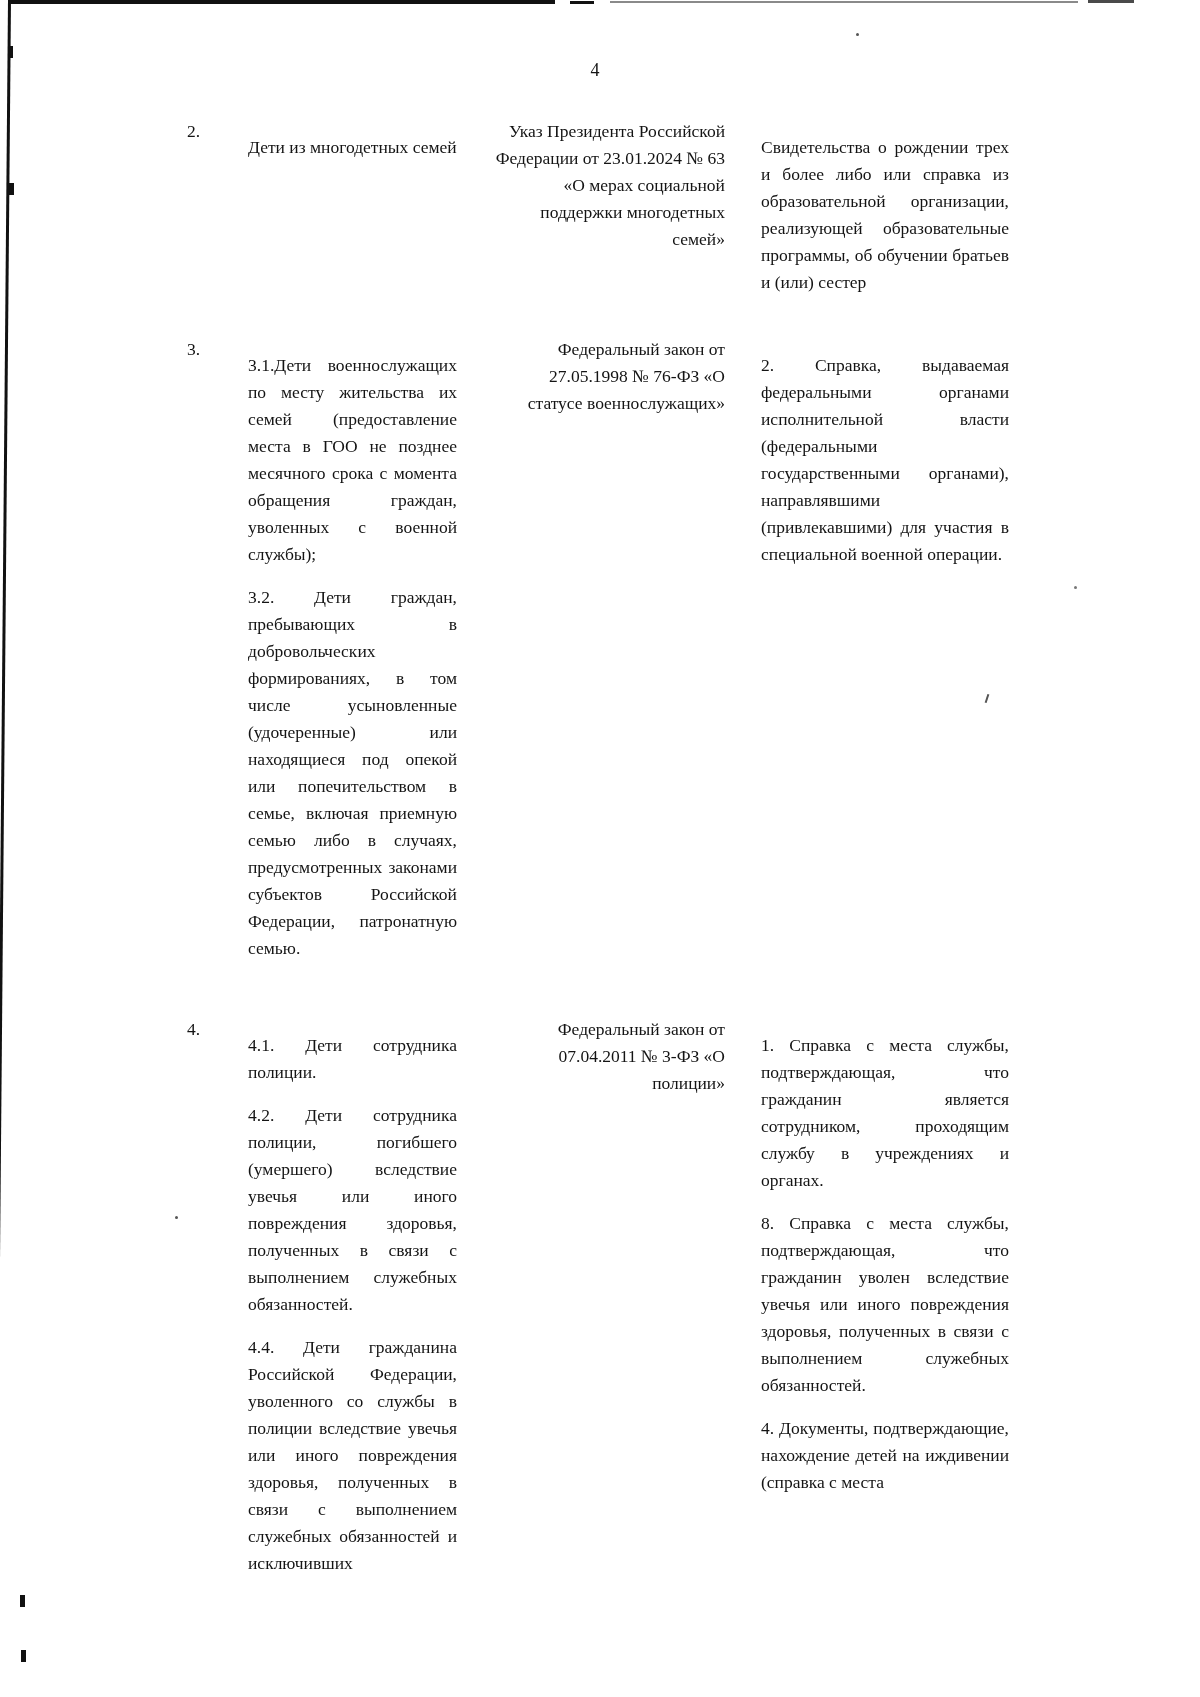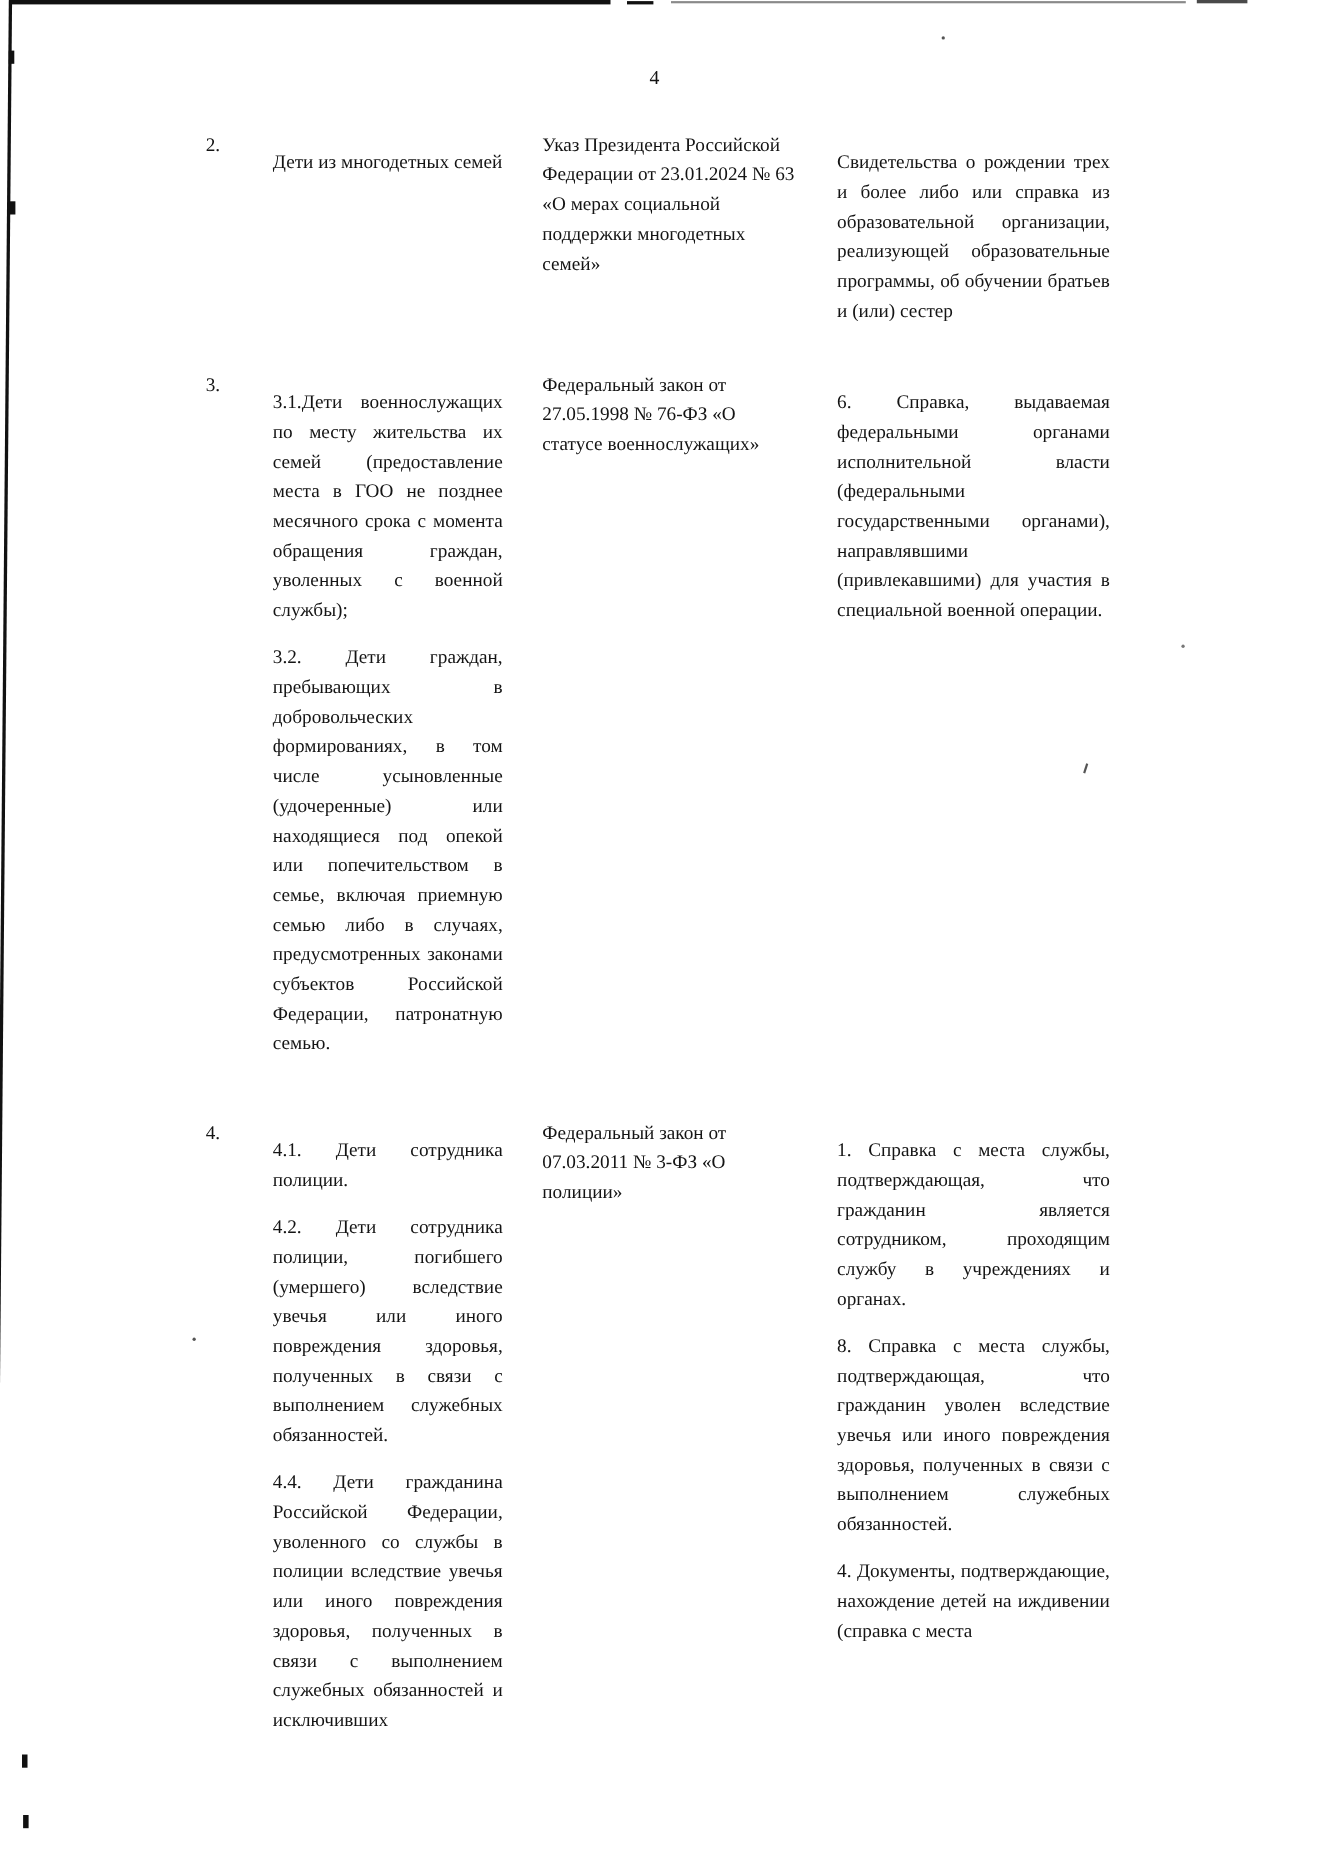--- a/index.html
+++ b/index.html
@@ -31,21 +31,21 @@
     display: grid;
     grid-template-columns: 47px 241px 272px 280px;
     align-items: start;
   }
   .row-2 { margin-bottom: 24px; }
   .row-3 { margin-bottom: 38px; }
   .cell { font-size: 17.5px; line-height: 27px; }
   .cell p { margin: 16px; }
   .num { padding-left: 2px; }
   .category { text-align: justify; }
-  .legal { text-align: left; margin: 0 20px; }
+  .legal { text-align: right; margin: 0 20px; }
   .docs { text-align: justify; }
 </style>
 </head>
 <body>
 
 <div class="artifact left-line"></div>
 <div class="artifact" style="left:10px;top:0;width:545px;height:4px;"></div>
 <div class="artifact" style="left:570px;top:1px;width:24px;height:3px;"></div>
 <div class="artifact" style="left:610px;top:1px;width:468px;height:2px;background:#8a8a8a;"></div>
 <div class="artifact" style="left:1088px;top:0;width:46px;height:3px;background:#4a4a4a;"></div>
@@ -74,32 +74,32 @@
   </div>
 
   <div class="row row-3">
     <div class="cell num">3.</div>
     <div class="cell category">
       <p>3.1.Дети военнослужащих по месту жительства их семей (предоставление места в ГОО не позднее месячного срока с момента обращения граждан, уволенных с военной службы);</p>
       <p>3.2. Дети граждан, пребывающих в добровольческих формированиях, в том числе усыновленные (удочеренные) или находящиеся под опекой или попечительством в семье, включая приемную семью либо в случаях, предусмотренных законами субъектов Российской Федерации, патронатную семью.</p>
     </div>
     <div class="cell legal">Федеральный закон от 27.05.1998 № 76-ФЗ «О статусе военнослужащих»</div>
     <div class="cell docs">
-      <p>6. Справка, выдаваемая федеральными органами исполнительной власти (федеральными государственными органами), направлявшими (привлекавшими) для участия в специальной военной операции.</p>
+      <p>2. Справка, выдаваемая федеральными органами исполнительной власти (федеральными государственными органами), направлявшими (привлекавшими) для участия в специальной военной операции.</p>
     </div>
   </div>
 
   <div class="row row-4">
     <div class="cell num">4.</div>
     <div class="cell category">
       <p>4.1. Дети сотрудника полиции.</p>
       <p>4.2. Дети сотрудника полиции, погибшего (умершего) вследствие увечья или иного повреждения здоровья, полученных в связи с выполнением служебных обязанностей.</p>
       <p>4.4. Дети гражданина Российской Федерации, уволенного со службы в полиции вследствие увечья или иного повреждения здоровья, полученных в связи с выполнением служебных обязанностей и исключивших</p>
     </div>
-    <div class="cell legal">Федеральный закон от 07.03.2011 № 3-ФЗ «О полиции»</div>
+    <div class="cell legal">Федеральный закон от 07.04.2011 № 3-ФЗ «О полиции»</div>
     <div class="cell docs">
       <p>1. Справка с места службы, подтверждающая, что гражданин является сотрудником, проходящим службу в учреждениях и органах.</p>
       <p>8. Справка с места службы, подтверждающая, что гражданин уволен вследствие увечья или иного повреждения здоровья, полученных в связи с выполнением служебных обязанностей.</p>
       <p>4. Документы, подтверждающие, нахождение детей на иждивении (справка с места</p>
     </div>
   </div>
 
 </div>
 
 </body></html>

